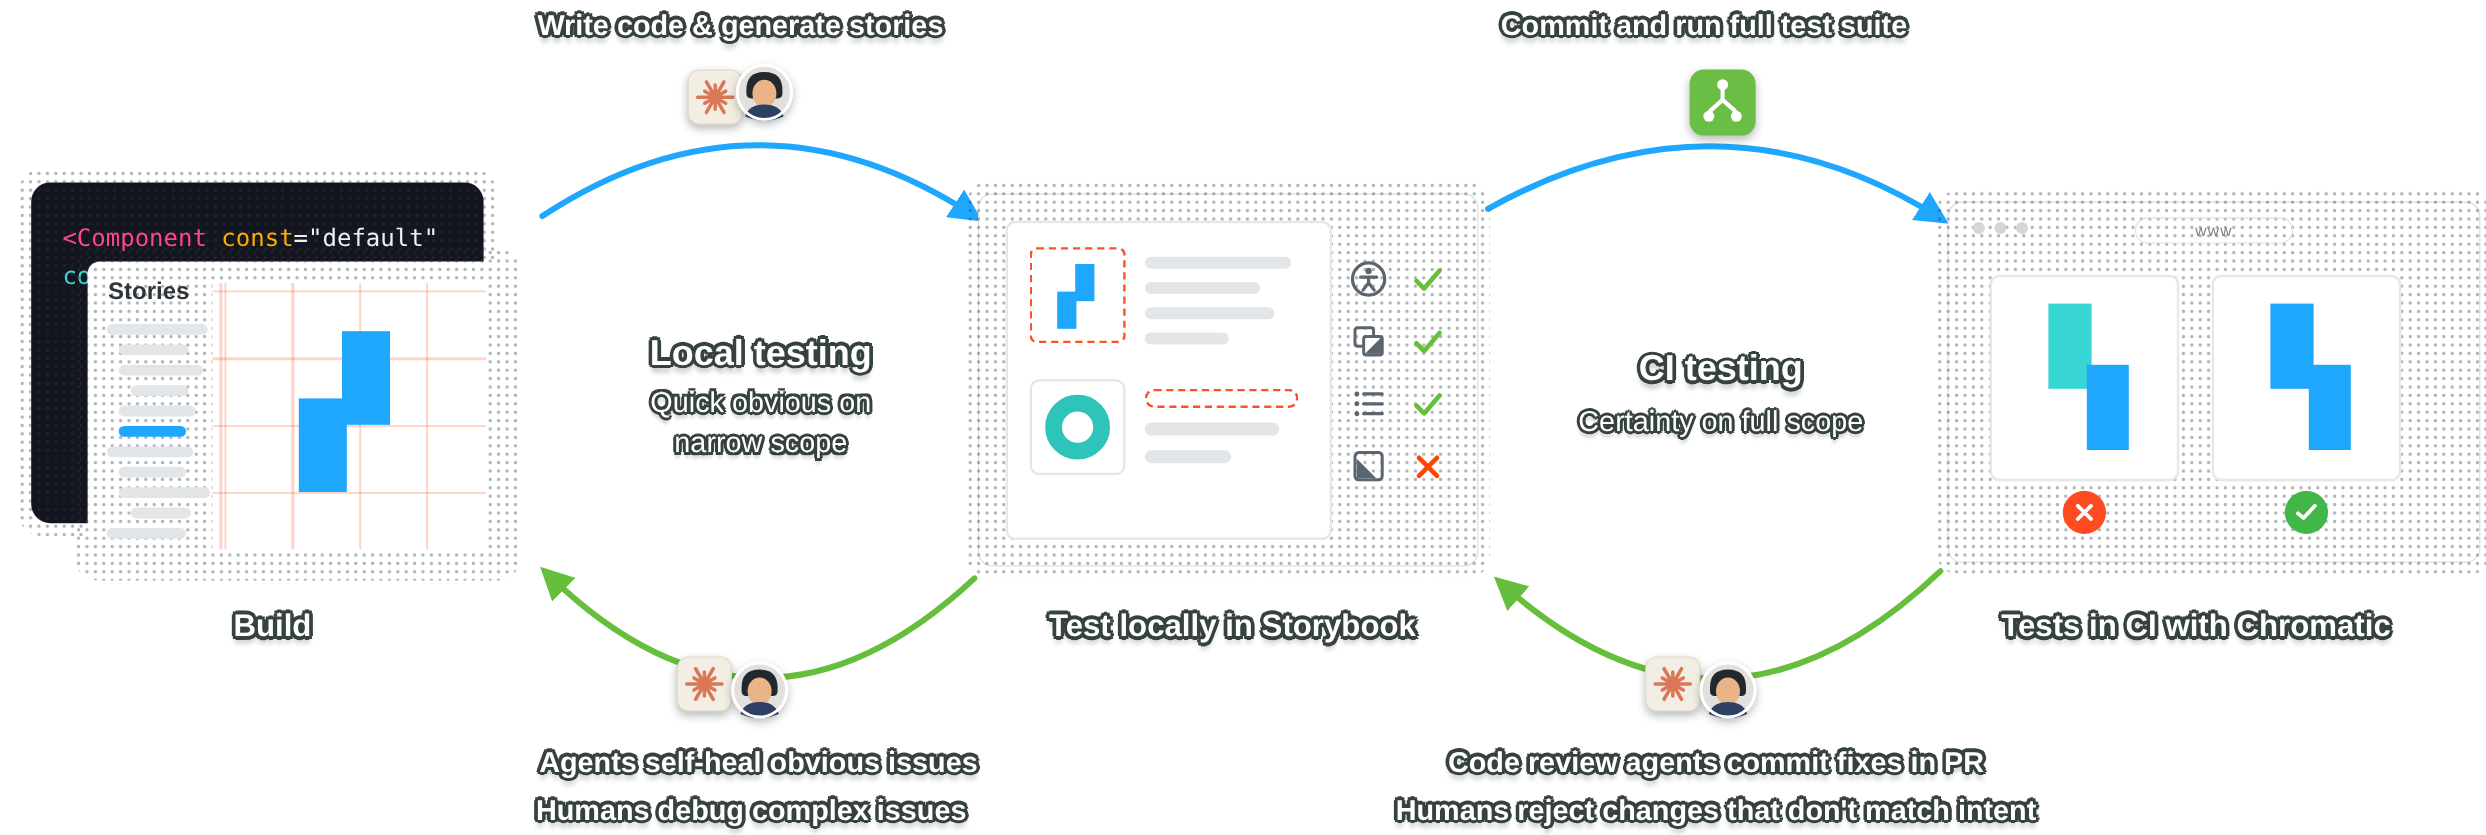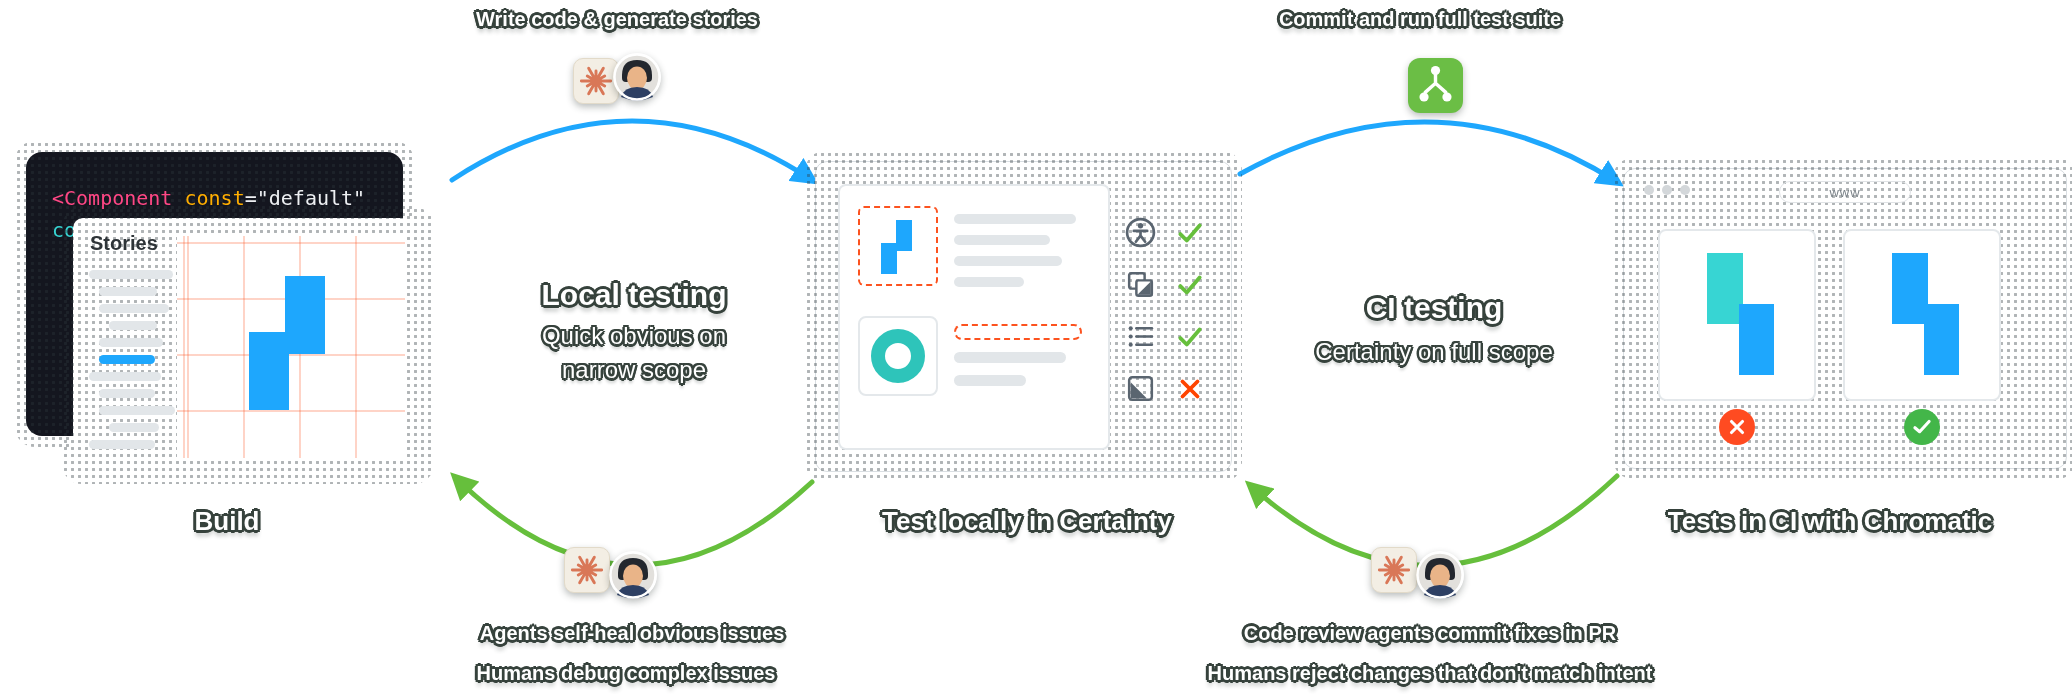--- a/index.html
+++ b/index.html
@@ -16,21 +16,21 @@
        font-family:"Liberation Sans",sans-serif;}
   .stage{position:relative;width:2072px;height:696px;background:#fff;}
 
   
   .lbl{position:absolute;transform:translateX(-50%);white-space:nowrap;color:#fff;z-index:5;
        font-weight:bold;
        text-shadow:3px 0 var(--oc),-3px 0 var(--oc),0 3px var(--oc),0 -3px var(--oc),
                    2.2px 2.2px var(--oc),-2.2px 2.2px var(--oc),
                    2.2px -2.2px var(--oc),-2.2px -2.2px var(--oc),
                    0 6px 4px rgba(40,50,45,.3);}
-  .step{font-size:20px;}
+  .step{font-size:24px;}
   .cap{font-size:26px;}
   .cyc-title{font-size:30px;}
   .cyc-sub{font-size:24px;font-weight:normal;
        text-shadow:2.5px 0 var(--oc),-2.5px 0 var(--oc),0 2.5px var(--oc),0 -2.5px var(--oc),
                    1.8px 1.8px var(--oc),-1.8px 1.8px var(--oc),
                    1.8px -1.8px var(--oc),-1.8px -1.8px var(--oc),
                    0 5px 3px rgba(40,50,45,.3);}
 
   
   .win{position:absolute;background:#fff;border-radius:12px;z-index:2;}
@@ -143,21 +143,21 @@
   <div class="lbl step" style="left:1430px;top:622px">Code review agents commit fixes in PR</div>
   <div class="lbl step" style="left:1430px;top:662px">Humans reject changes that don't match intent</div>
 
   <div class="lbl cyc-title" style="left:634px;top:278px">Local testing</div>
   <div class="lbl cyc-sub" style="left:634px;top:322px">Quick obvious on</div>
   <div class="lbl cyc-sub" style="left:634px;top:356px">narrow scope</div>
   <div class="lbl cyc-title" style="left:1434px;top:291px">CI testing</div>
   <div class="lbl cyc-sub" style="left:1434px;top:338px">Certainty on full scope</div>
 
   <div class="lbl cap" style="left:227px;top:506px">Build</div>
-  <div class="lbl cap" style="left:1027px;top:506px">Test locally in Certainty</div>
+  <div class="lbl cap" style="left:1027px;top:506px">Test locally in Storybook</div>
   <div class="lbl cap" style="left:1830px;top:506px">Tests in CI with Chromatic</div>
 
   <div class="win dark" style="left:26px;top:152px;width:377px;height:284px">
     <div class="code-pad">
       <div class="code-line"><span class="tok-tag">&lt;Component</span><span class="tok-attr"> const</span><span class="tok-val">="default"</span></div>
       <div class="code-line"><span class="tok-kw">const</span></div>
     </div>
   </div>
 
   <div class="win" style="left:73px;top:218px;width:350px;height:255px;border-radius:10px">

